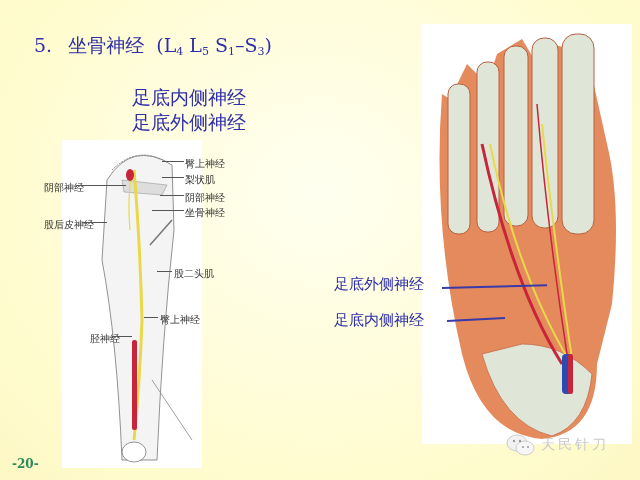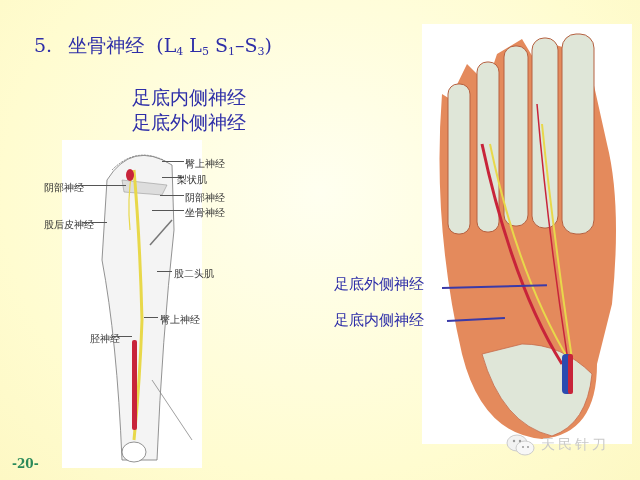--- a/index.html
+++ b/index.html
@@ -48,21 +48,21 @@
       <path d="M70 30 Q65 60 68 90" fill="none" stroke="#e8d84a" stroke-width="1.2"></path>
       <ellipse cx="68" cy="35" rx="4" ry="6" fill="#c8243a"></ellipse>
       <rect x="70" y="200" width="5" height="90" rx="2" fill="#c8243a"></rect>
       <line x1="90" y1="240" x2="130" y2="300" stroke="#888" stroke-width="0.8"></line>
       <line x1="88" y1="105" x2="110" y2="80" stroke="#777" stroke-width="1.5"></line>
       <ellipse cx="72" cy="312" rx="12" ry="10" fill="#fff" stroke="#777" stroke-width="0.8"></ellipse>
     </svg>
     <div class="leader" style="left:100px; top:21px; width:22px;"></div>
     <div class="leg-label" style="left:123px; top:17px;">臀上神经</div>
     <div class="leader" style="left:100px; top:37px; width:22px;"></div>
-    <div class="leg-label" style="left:115px; top:33px;">梨状肌</div>
+    <div class="leg-label" style="left:123px; top:33px;">梨状肌</div>
     <div class="leader" style="left:98px; top:55px; width:24px;"></div>
     <div class="leg-label" style="left:123px; top:51px;">阴部神经</div>
     <div class="leader" style="left:90px; top:70px; width:32px;"></div>
     <div class="leg-label" style="left:123px; top:66px;">坐骨神经</div>
     <div class="leader" style="left:95px; top:131px; width:15px;"></div>
     <div class="leg-label" style="left:112px; top:127px;">股二头肌</div>
     <div class="leader" style="left:82px; top:177px; width:14px;"></div>
     <div class="leg-label" style="left:98px; top:173px;">臀上神经</div>
 
     <div class="leg-label" style="left:-18px; top:41px;">阴部神经</div>

